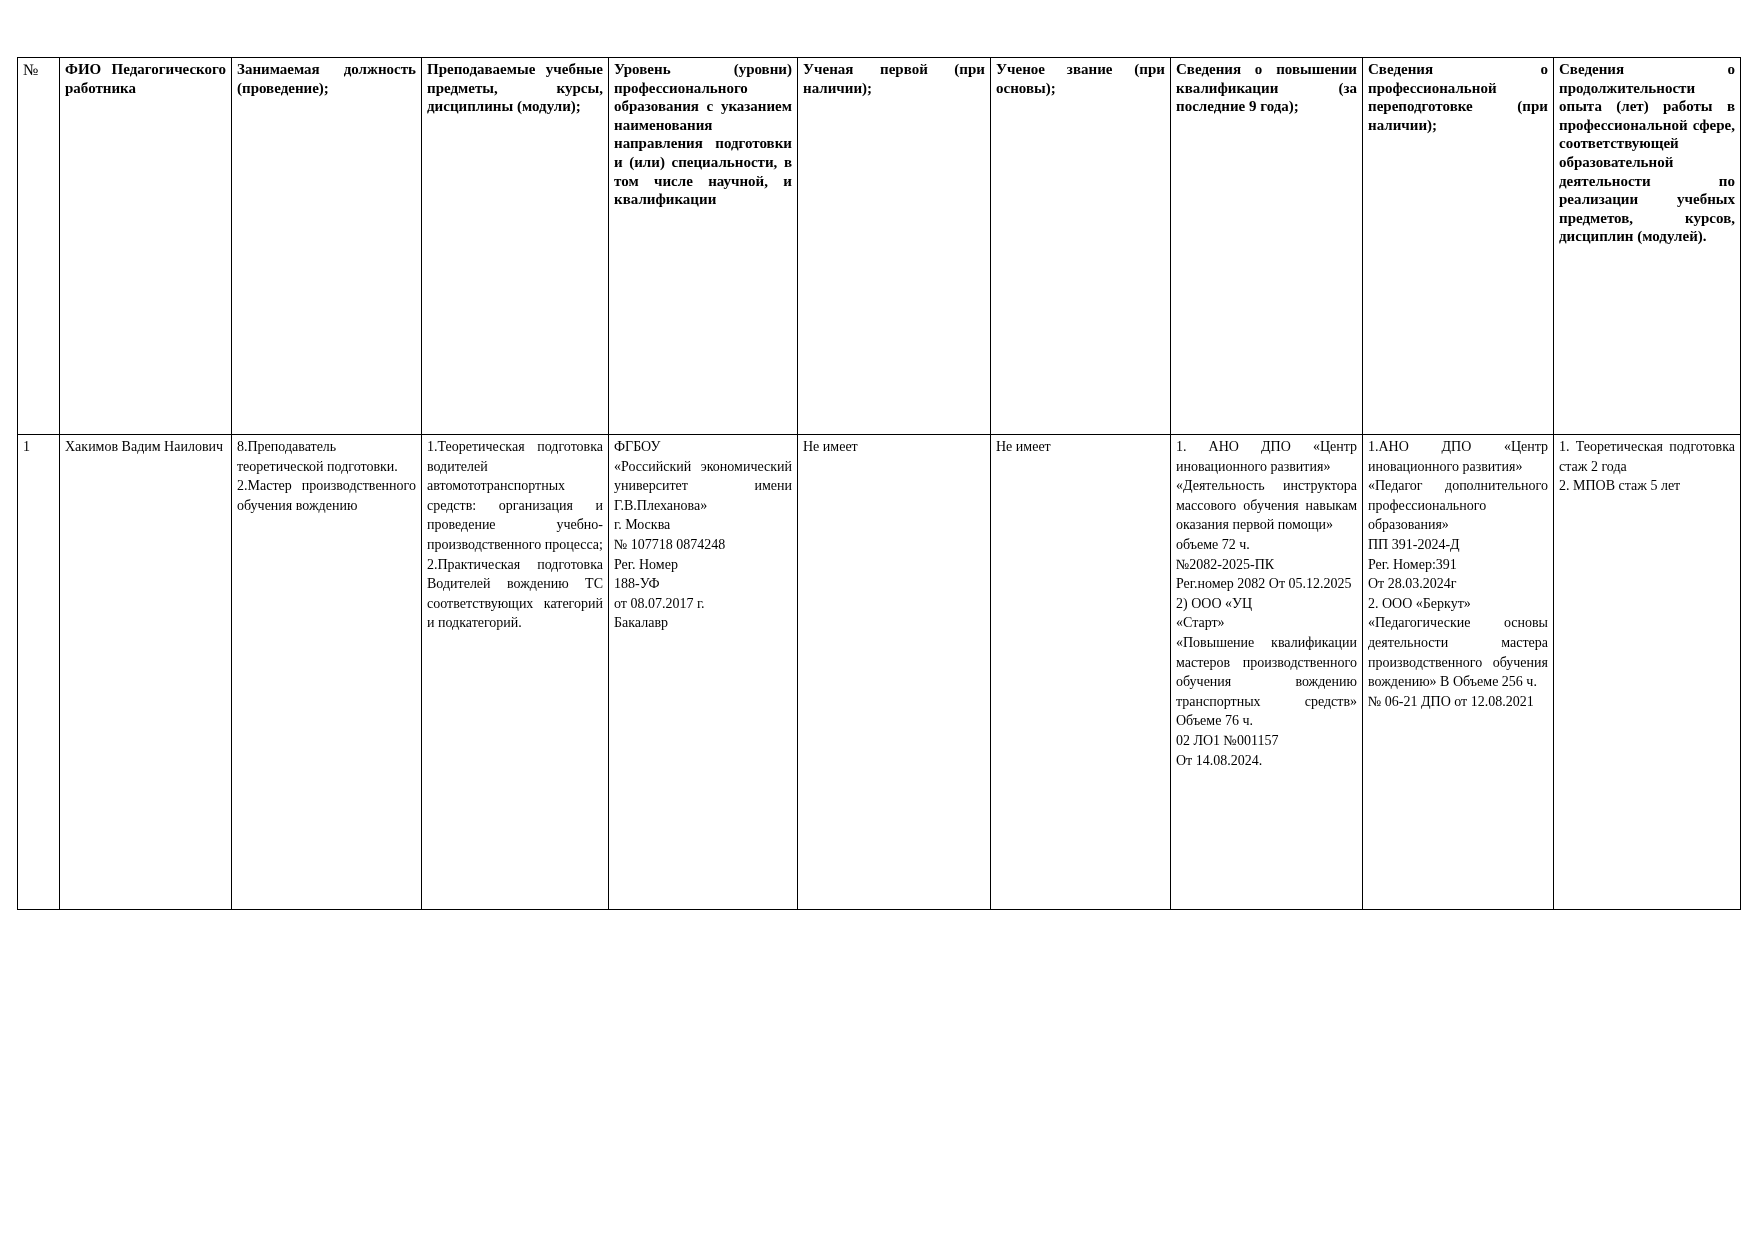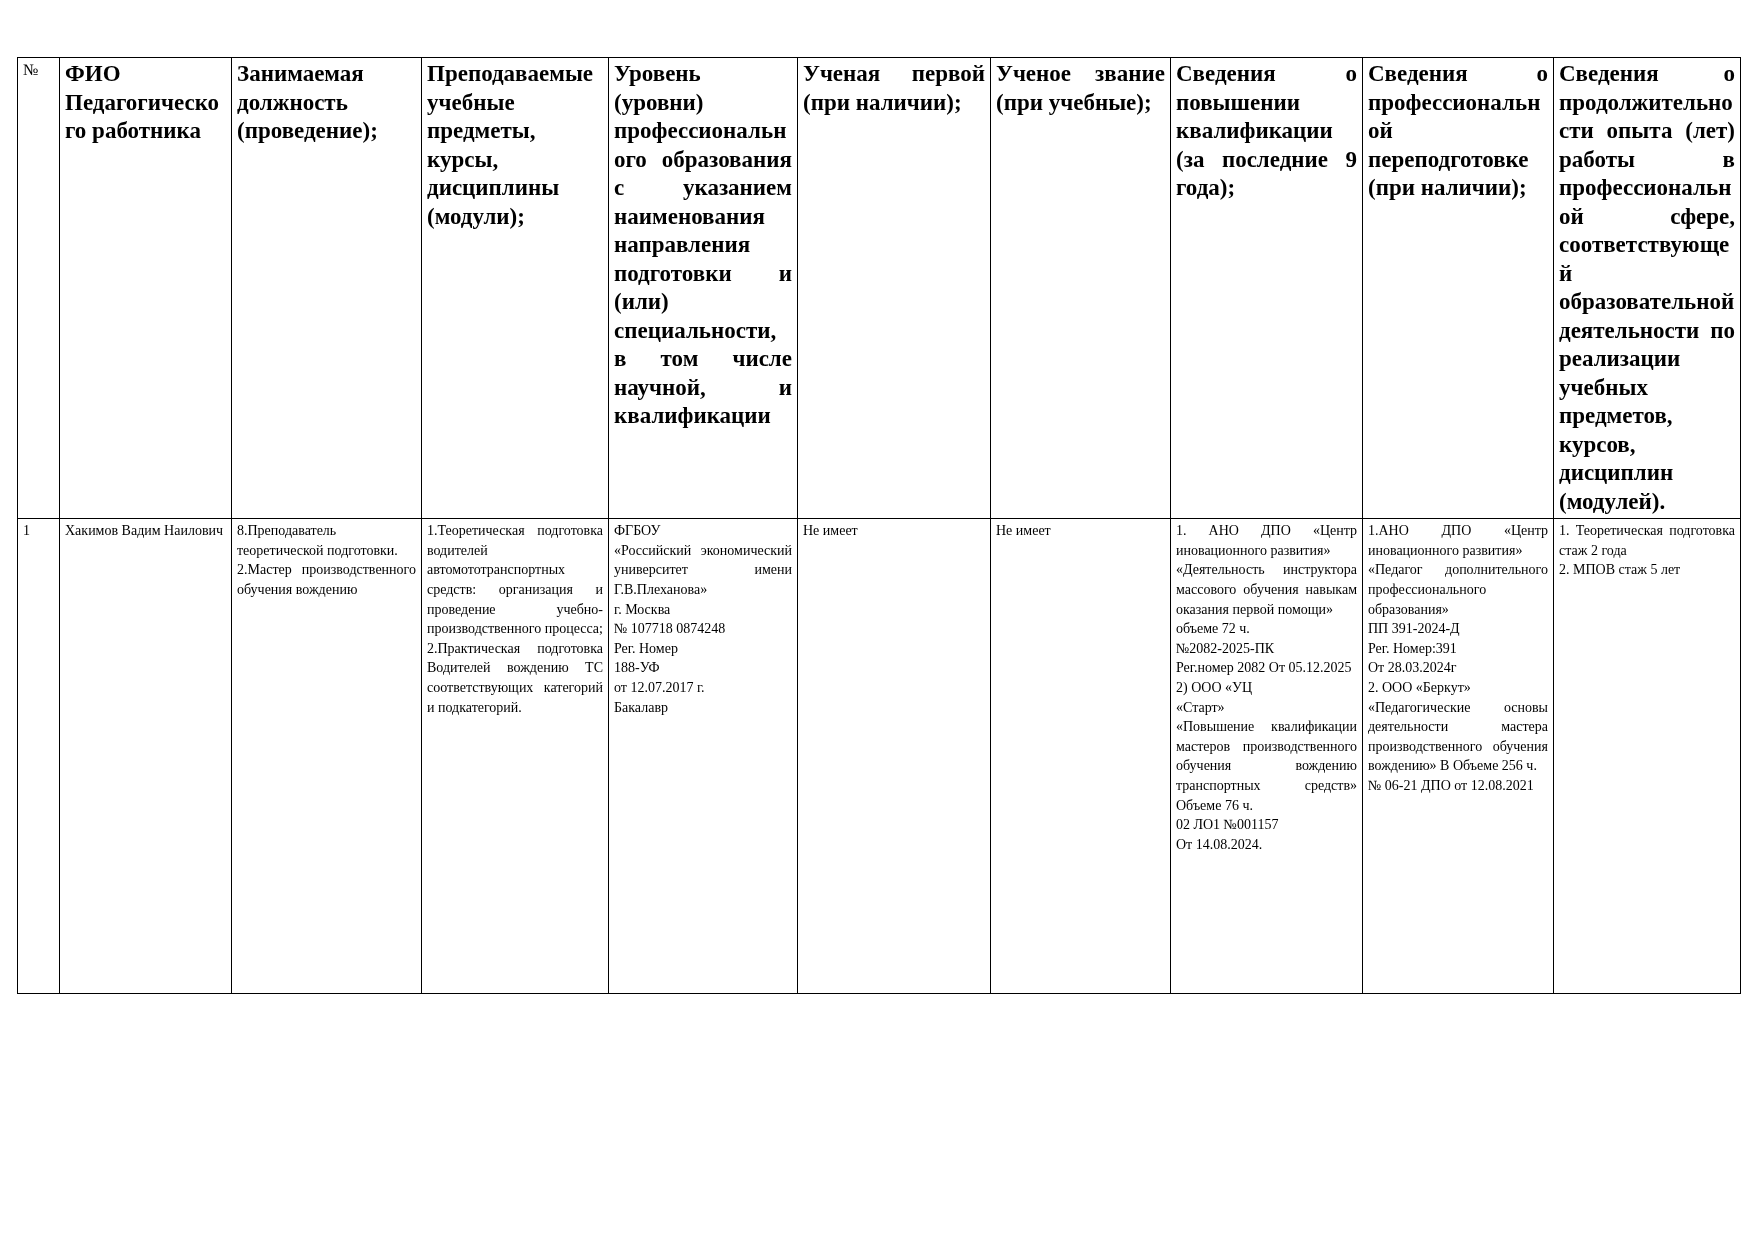--- a/index.html
+++ b/index.html
@@ -23,21 +23,21 @@
   table.teachers th,
   table.teachers td {
     border:1px solid #000000;
     vertical-align:top;
     text-align:justify;
     white-space:pre-line;
     overflow-wrap:break-word;
     padding:2px 5px 2px 5px;
   }
   table.teachers th {
-    font-size:23px;
+    font-size:15px;
     line-height:1.24;
     font-weight:bold;
     height:372px;
   }
   table.teachers th.num-head {
     font-weight:normal;
     font-size:16px;
     text-align:left;
   }
   table.teachers td {
@@ -67,39 +67,39 @@
       <col style="width:187px">
     </colgroup>
     <tbody>
       <tr>
         <th class="num-head">№</th>
         <th>ФИО Педагогического работника</th>
         <th>Занимаемая должность (проведение);</th>
         <th>Преподаваемые учебные предметы, курсы, дисциплины (модули);</th>
         <th>Уровень (уровни) профессионального образования с указанием наименования направления подготовки и (или) специальности, в том числе научной, и квалификации</th>
         <th>Ученая первой (при наличии);</th>
-        <th>Ученое звание (при учебные);</th>
+        <th>Ученое звание (при основы);</th>
         <th>Сведения о повышении квалификации (за последние 9 года);</th>
         <th>Сведения о профессиональной переподготовке (при наличии);</th>
         <th>Сведения о продолжительности опыта (лет) работы в профессиональной сфере, соответствующей образовательной деятельности по реализации учебных предметов, курсов, дисциплин (модулей).</th>
       </tr>
       <tr>
         <td class="num-cell">1</td>
         <td>Хакимов Вадим Наилович</td>
         <td>8.Преподаватель теоретической подготовки.
 2.Мастер производственного обучения вождению</td>
         <td>1.Теоретическая подготовка водителей автомототранспортных средств: организация и проведение учебно-производственного процесса;
 2.Практическая подготовка Водителей вождению ТС соответствующих категорий и подкатегорий.</td>
         <td>ФГБОУ
 «Российский экономический университет имени Г.В.Плеханова»
 г. Москва
 № 107718 0874248
 Рег. Номер
 188-УФ
-от 12.07.2017 г.
+от 08.07.2017 г.
 Бакалавр</td>
         <td>Не имеет</td>
         <td>Не имеет</td>
         <td>1. АНО ДПО «Центр иновационного развития»
 «Деятельность инструктора массового обучения навыкам оказания первой помощи»
 объеме 72 ч.
 №2082-2025-ПК
 Рег.номер 2082 От 05.12.2025
 2) ООО «УЦ
 «Старт»

